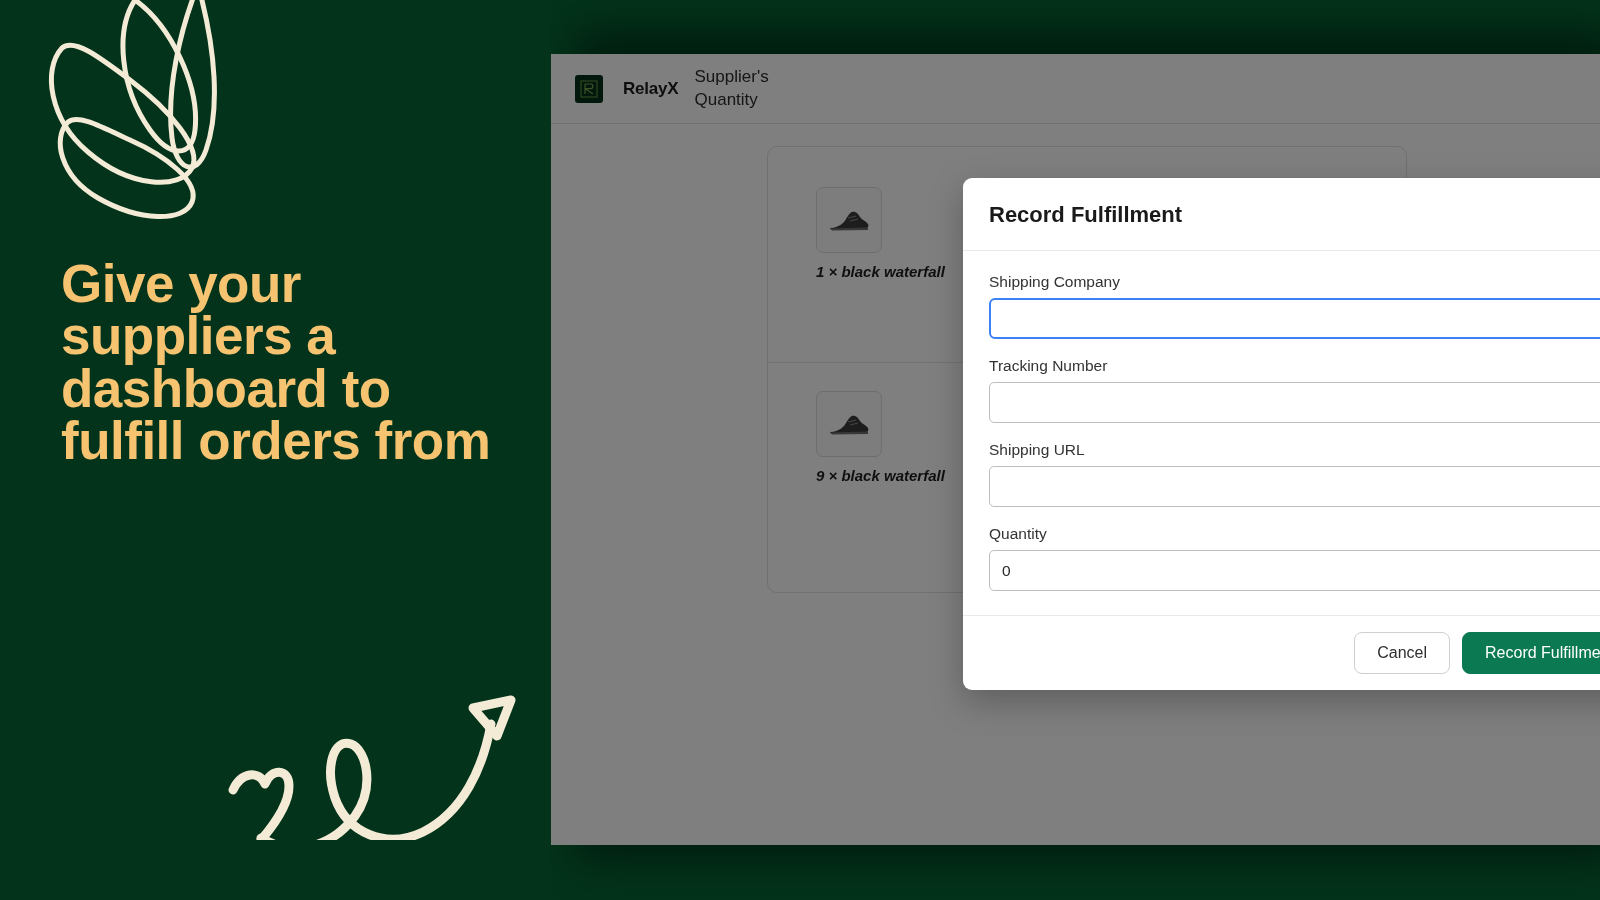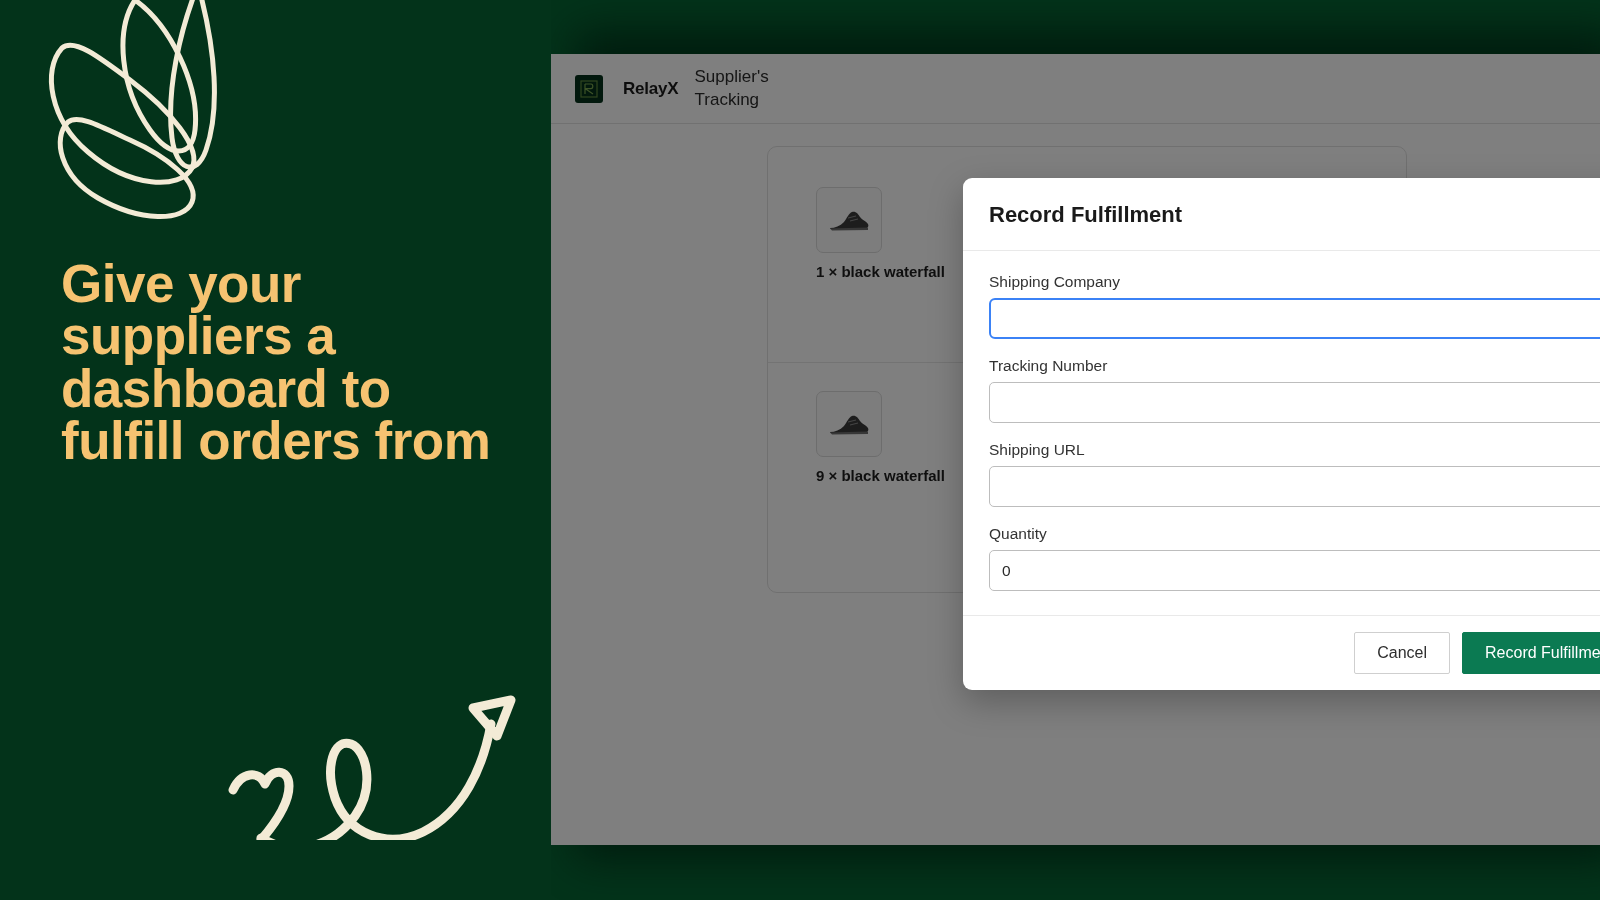--- a/index.html
+++ b/index.html
@@ -124,20 +124,21 @@
     border: 1px solid #dadada;
     border-radius: 7px;
     background: #fbfbfb;
     display: flex; align-items: center; justify-content: center;
     overflow: hidden;
   }
   .line-item-label {
     margin-top: 10px;
     font-size: 15px; font-weight: 700; color: #1f1f1f;
     white-space: nowrap;
+    font-style: italic;
   }
   .spacer-block { height: 68px; }
 
   
   #modal {
     position: absolute;
     left: 963px; top: 178px;
     width: 700px;
     background: #ffffff;
     border-radius: 9px;
@@ -177,21 +178,21 @@
   #modal-footer {
     border-top: 1px solid #e9e9e9;
     padding: 16px 26px;
     display: flex;
     justify-content: flex-end;
     align-items: center;
     gap: 12px;
   }
   .btn {
     height: 42px;
-    border-radius: 2px;
+    border-radius: 8px;
     font-size: 16px;
     font-family: "Liberation Sans", sans-serif;
     cursor: pointer;
     padding: 0 22px;
     white-space: nowrap;
   }
   #btn-cancel { background:#fff; border:1px solid #cfcfcf; color:#2d2d2d; }
   #btn-record { background:#0B7A52; border:1px solid #0B7A52; color:#fff; }
 </style>
 </head>
@@ -224,21 +225,21 @@
 <div id="mockup">
 
   <div id="app-header">
     <div id="brand-logo">
       <svg width="18" height="18" viewBox="0 0 18 18">
         <rect x="1" y="1" width="16" height="16" fill="none" stroke="#5f8a3f" stroke-width="1.2"></rect>
         <path d="M5 4 V14 M5 4 H11 C13.4 4 13.4 8.6 11 8.6 H5 M5 8.6 L13 14" fill="none" stroke="#7aa64f" stroke-width="1.2"></path>
       </svg>
     </div>
     <div id="brand-name">RelayX</div>
-    <div id="header-subtitle">Supplier's Tracking</div>
+    <div id="header-subtitle">Supplier's Quantity</div>
   </div>
 
   <div id="app-body">
     <div id="order-card">
 
       <div class="line-item">
         <div class="thumb">
           <svg width="44" height="30" viewBox="0 0 44 30">
             <path d="M3 23 C 8 23, 13 21, 17 17 C 20 13, 22 8, 25 7 C 29 6, 31 9, 33 12 C 35 15, 39 16, 41 19 C 42 21, 41 23, 38 24 L 7 24 C 4 24, 3 24, 3 23 Z" fill="#3b3b3b"></path>
             <path d="M3 23.5 L 41 22.5 L 41 25 L 5 25.5 Z" fill="#6f6f6f"></path>

